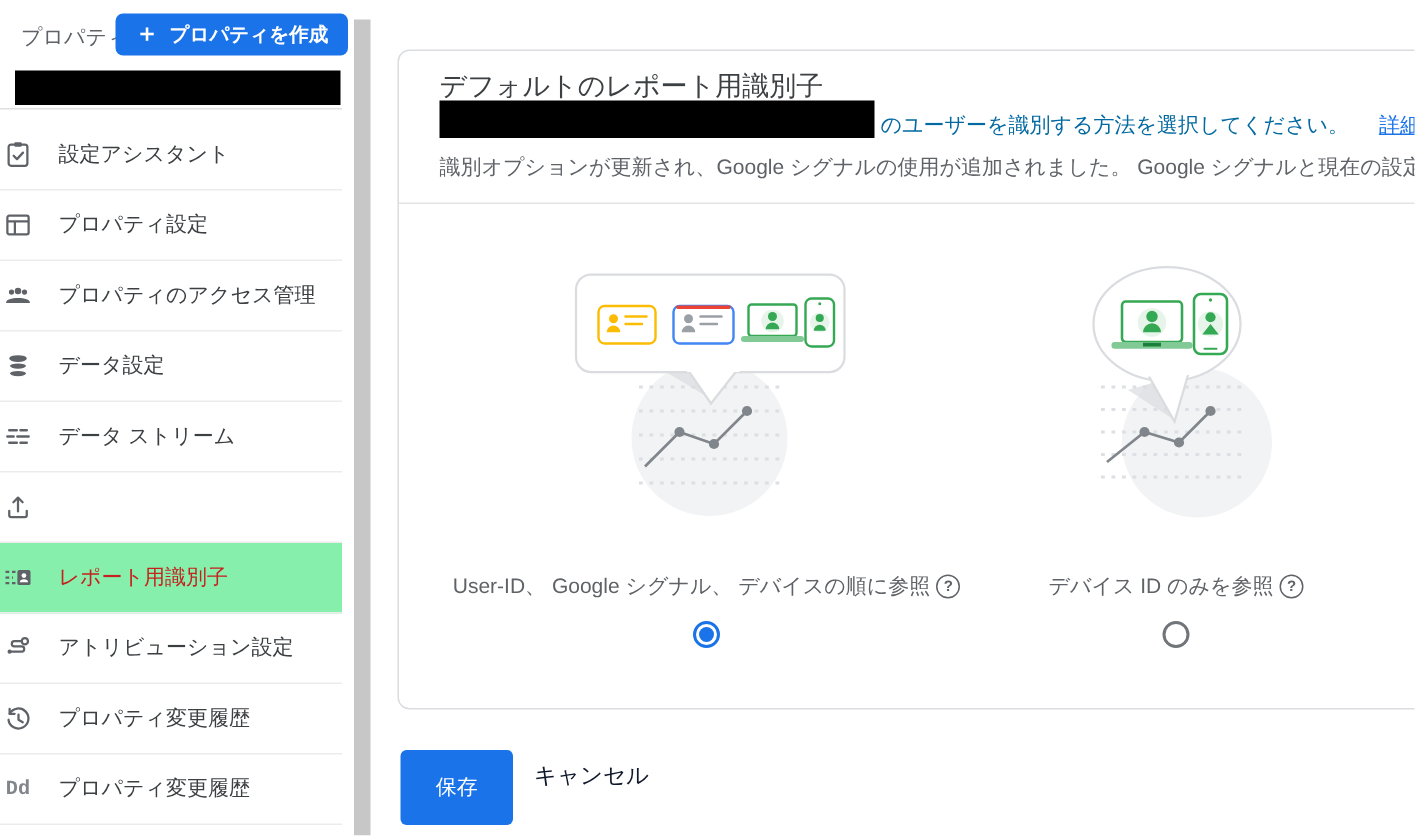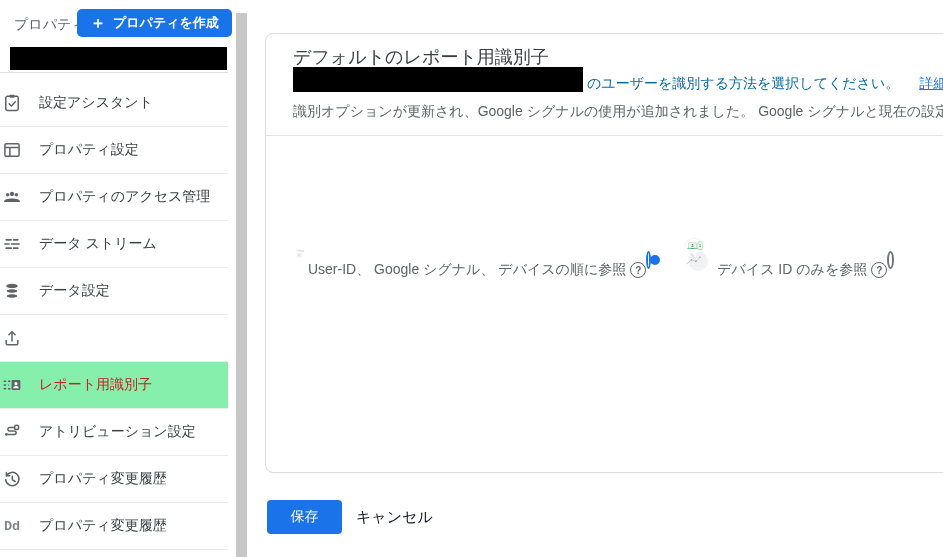--- a/index.html
+++ b/index.html
@@ -36,37 +36,37 @@
     border:1px solid #dadce0;border-radius:8px;background:#fff;box-sizing:border-box;
   }
   .card-header{height:102px;box-sizing:border-box;padding:12px 0 0 27px;border-bottom:1px solid #e3e3e3;overflow:hidden;}
   .page-title{margin:0;font-size:18px;font-weight:400;color:#3c4043;line-height:22px;}
   .desc1{display:flex;align-items:flex-end;margin-top:-1px;}
   .main-redact{width:290px;height:25px;background:#000;flex:0 0 290px;}
   .desc1-text{font-size:14px;color:#0369a1;line-height:18px;margin-left:4px;white-space:nowrap;text-align:right;}
   .details-link{font-size:14px;color:#1a73e8;margin-left:20px;text-decoration:underline;line-height:18px;white-space:nowrap;cursor:pointer;}
   .desc2{font-size:14px;color:#5f6368;margin-top:11px;white-space:nowrap;}
   .card-body{display:flex;padding-top:22px;}
-  .option{display:flex;flex-direction:row;align-items:center;}
+  .option{display:flex;flex-direction:column;align-items:center;}
   .option-1{width:360px;margin-left:25px;}
   .option-2{width:220px;margin-left:23px;}
   .illus{height:190px;}
   .opt-label{margin-top:34px;font-size:14px;color:#5f6368;display:flex;align-items:center;white-space:nowrap;}
   .help-icon{
     width:14px;height:14px;border:1.5px solid #5f6368;border-radius:50%;
     font-size:10px;font-weight:bold;color:#5f6368;display:inline-flex;
     align-items:center;justify-content:center;margin-left:4px;cursor:pointer;flex:0 0 14px;
   }
   .radio{width:18px;height:18px;border-radius:50%;box-sizing:border-box;margin-top:14px;position:relative;cursor:pointer;}
   .radio.sel{border:2px solid #1a73e8;}
   .radio.sel::after{content:"";position:absolute;left:2px;top:2px;width:10px;height:10px;border-radius:50%;background:#1a73e8;}
   .radio.unsel{border:2px solid #70757a;}
   
   .save-btn{
-    position:absolute;left:267px;top:500px;width:75px;height:34px;
+    position:absolute;left:267px;top:500px;width:75px;height:50px;
     background:#1a73e8;color:#fff;border:none;border-radius:4px;
     font-size:14px;cursor:pointer;font-family:inherit;
   }
   .cancel-link{position:absolute;left:356px;top:508px;font-size:15px;color:#0f172a;cursor:pointer;}
 </style>
 </head>
 <body>
 
 <div class="sidebar">
   <span class="prop-label">プロパティ</span>
@@ -102,37 +102,37 @@
             <circle cx="6.8" cy="9.2" r="2.1" fill="#5f6368"></circle>
             <circle cx="17.2" cy="9.2" r="2.1" fill="#5f6368"></circle>
             <circle cx="12" cy="8.4" r="2.6" fill="#5f6368"></circle>
             <path d="M2.5 17.5c0-2.3 4.2-3.6 9.5-3.6s9.5 1.3 9.5 3.6V18h-19z" fill="#5f6368"></path>
           </svg>
         </span>
     <span class="nav-label">プロパティのアクセス管理</span>
   </div>
       <div class="nav-item">
     <span class="nav-icon">
+          <svg width="20" height="20" viewBox="0 0 24 24">
+            <ellipse cx="12" cy="6" rx="7" ry="2.7" fill="#5f6368"></ellipse>
+            <ellipse cx="12" cy="12" rx="7" ry="2.7" fill="#5f6368" stroke="#fff" stroke-width="1.2"></ellipse>
+            <ellipse cx="12" cy="18" rx="7" ry="2.7" fill="#5f6368" stroke="#fff" stroke-width="1.2"></ellipse>
+          </svg>
+        </span>
+    <span class="nav-label">データ設定</span>
+  </div>
+      <div class="nav-item">
+    <span class="nav-icon">
           <svg width="20" height="20" viewBox="0 0 24 24" stroke="#5f6368" stroke-width="2" stroke-linecap="round">
             <path d="M5 7h6M14 7h5"></path>
             <path d="M3.5 12h5M11.5 12h9"></path>
             <path d="M5 17h6M14 17h5"></path>
           </svg>
         </span>
     <span class="nav-label">データ ストリーム</span>
-  </div>
-      <div class="nav-item">
-    <span class="nav-icon">
-          <svg width="20" height="20" viewBox="0 0 24 24">
-            <ellipse cx="12" cy="6" rx="7" ry="2.7" fill="#5f6368"></ellipse>
-            <ellipse cx="12" cy="12" rx="7" ry="2.7" fill="#5f6368" stroke="#fff" stroke-width="1.2"></ellipse>
-            <ellipse cx="12" cy="18" rx="7" ry="2.7" fill="#5f6368" stroke="#fff" stroke-width="1.2"></ellipse>
-          </svg>
-        </span>
-    <span class="nav-label">データ設定</span>
   </div>
       <div class="nav-item">
     <span class="nav-icon">
           <svg width="20" height="20" viewBox="0 0 24 24" fill="none" stroke="#5f6368" stroke-width="1.8" stroke-linecap="round" stroke-linejoin="round">
             <path d="M12 15.5V5"></path>
             <path d="M8.3 8.2L12 4.5l3.7 3.7"></path>
             <path d="M5 15v3.5a1.5 1.5 0 0 0 1.5 1.5h11a1.5 1.5 0 0 0 1.5-1.5V15"></path>
           </svg>
         </span>
   </div>

